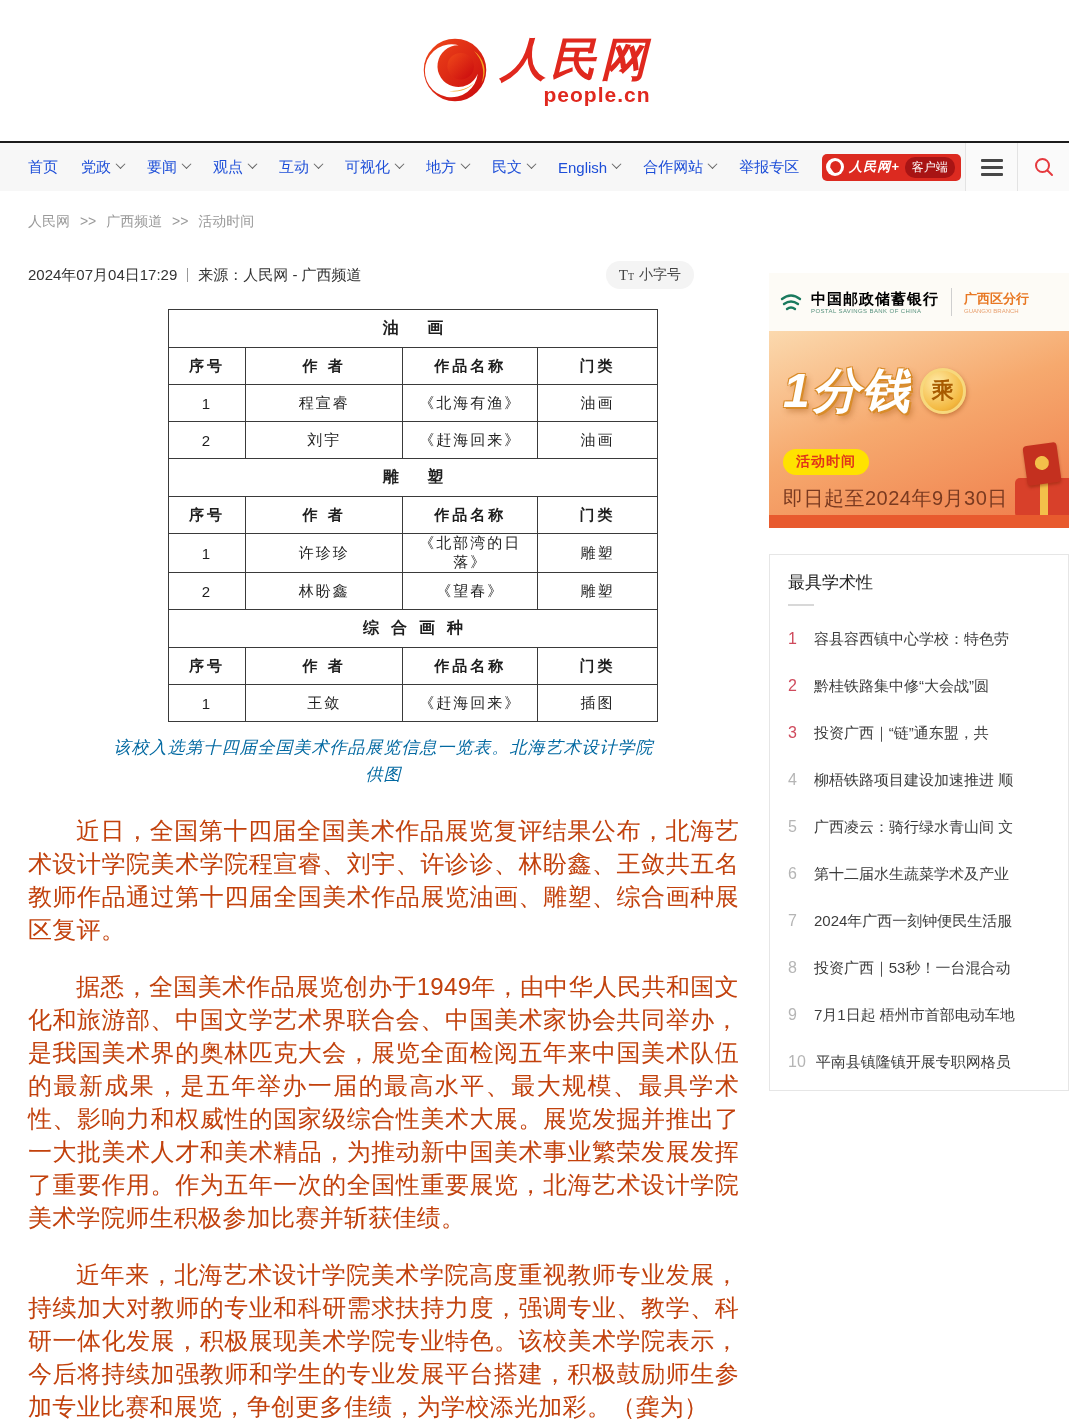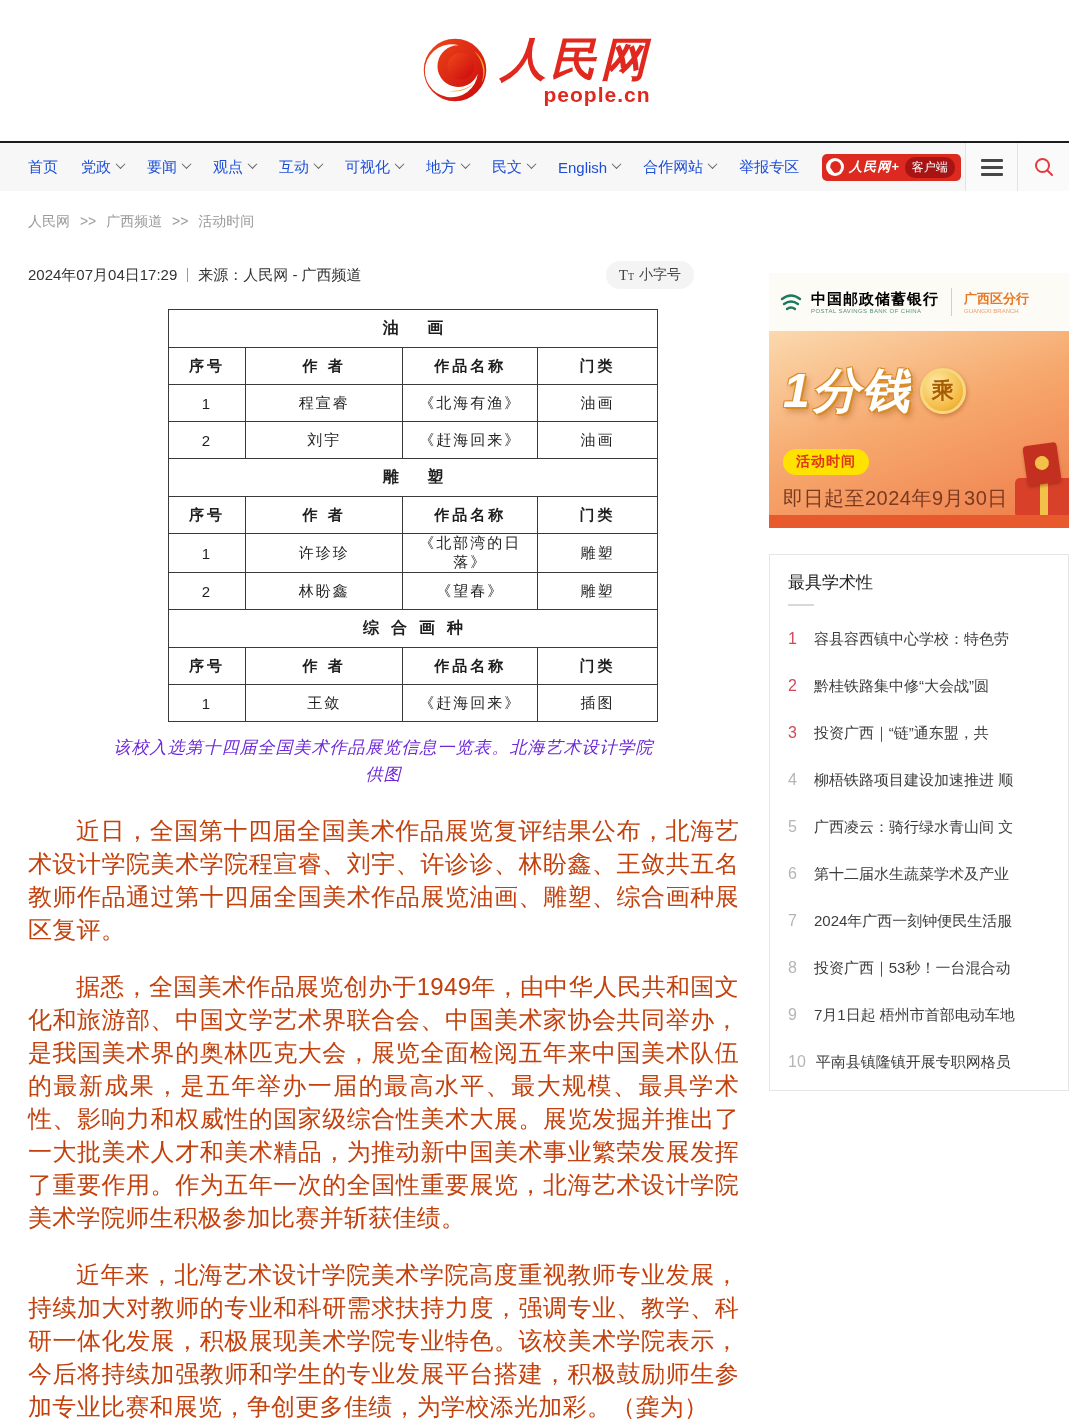--- a/index.html
+++ b/index.html
@@ -64,21 +64,21 @@
   .fp-small { font-size:10px; font-family:"Liberation Serif", serif; }
 
   
   .artwork-table { margin:20px 0 0 140px; width:490px; border-collapse:collapse; border:1px solid #3a3a3a; }
   .artwork-table td, .artwork-table th { border:1px solid #3a3a3a; text-align:center; font-size:15px; color:#1e1e1e; letter-spacing:2px; }
   .artwork-table .sec-row td { height:38px; font-weight:700; font-size:16px; letter-spacing:12px; text-indent:12px; }
   .artwork-table .head-row th { height:37px; font-weight:700; letter-spacing:3px; }
   .artwork-table .data-row td { height:37px; }
 
   .caption { margin-top:12px; text-align:center; font-family:"DejaVu Serif", serif; font-style:italic;
-    color:#6d28d9; font-size:17px; line-height:27px; letter-spacing:1px; }
+    color:#0369a1; font-size:17px; line-height:27px; letter-spacing:1px; }
 
   .para { font-size:24px; line-height:33px; color:#c2410c; text-align:justify; text-indent:2em; margin-top:24px; letter-spacing:0.3px; }
   .paras p:first-child { margin-top:26px; }
 
   
   .ad { margin-top:42px; width:300px; height:255px; position:relative; overflow:hidden; cursor:pointer; }
   .ad-top { height:58px; background:#fdfbf6; display:flex; align-items:center; padding:0 10px; gap:8px; }
   .psbc-icon { width:24px; height:24px; flex:0 0 auto; }
   .bank-cn { color:#000000; font-weight:700; font-size:15px; letter-spacing:1px; line-height:1.2; }
   .bank-en { color:#56917d; font-size:6px; letter-spacing:0.4px; }

